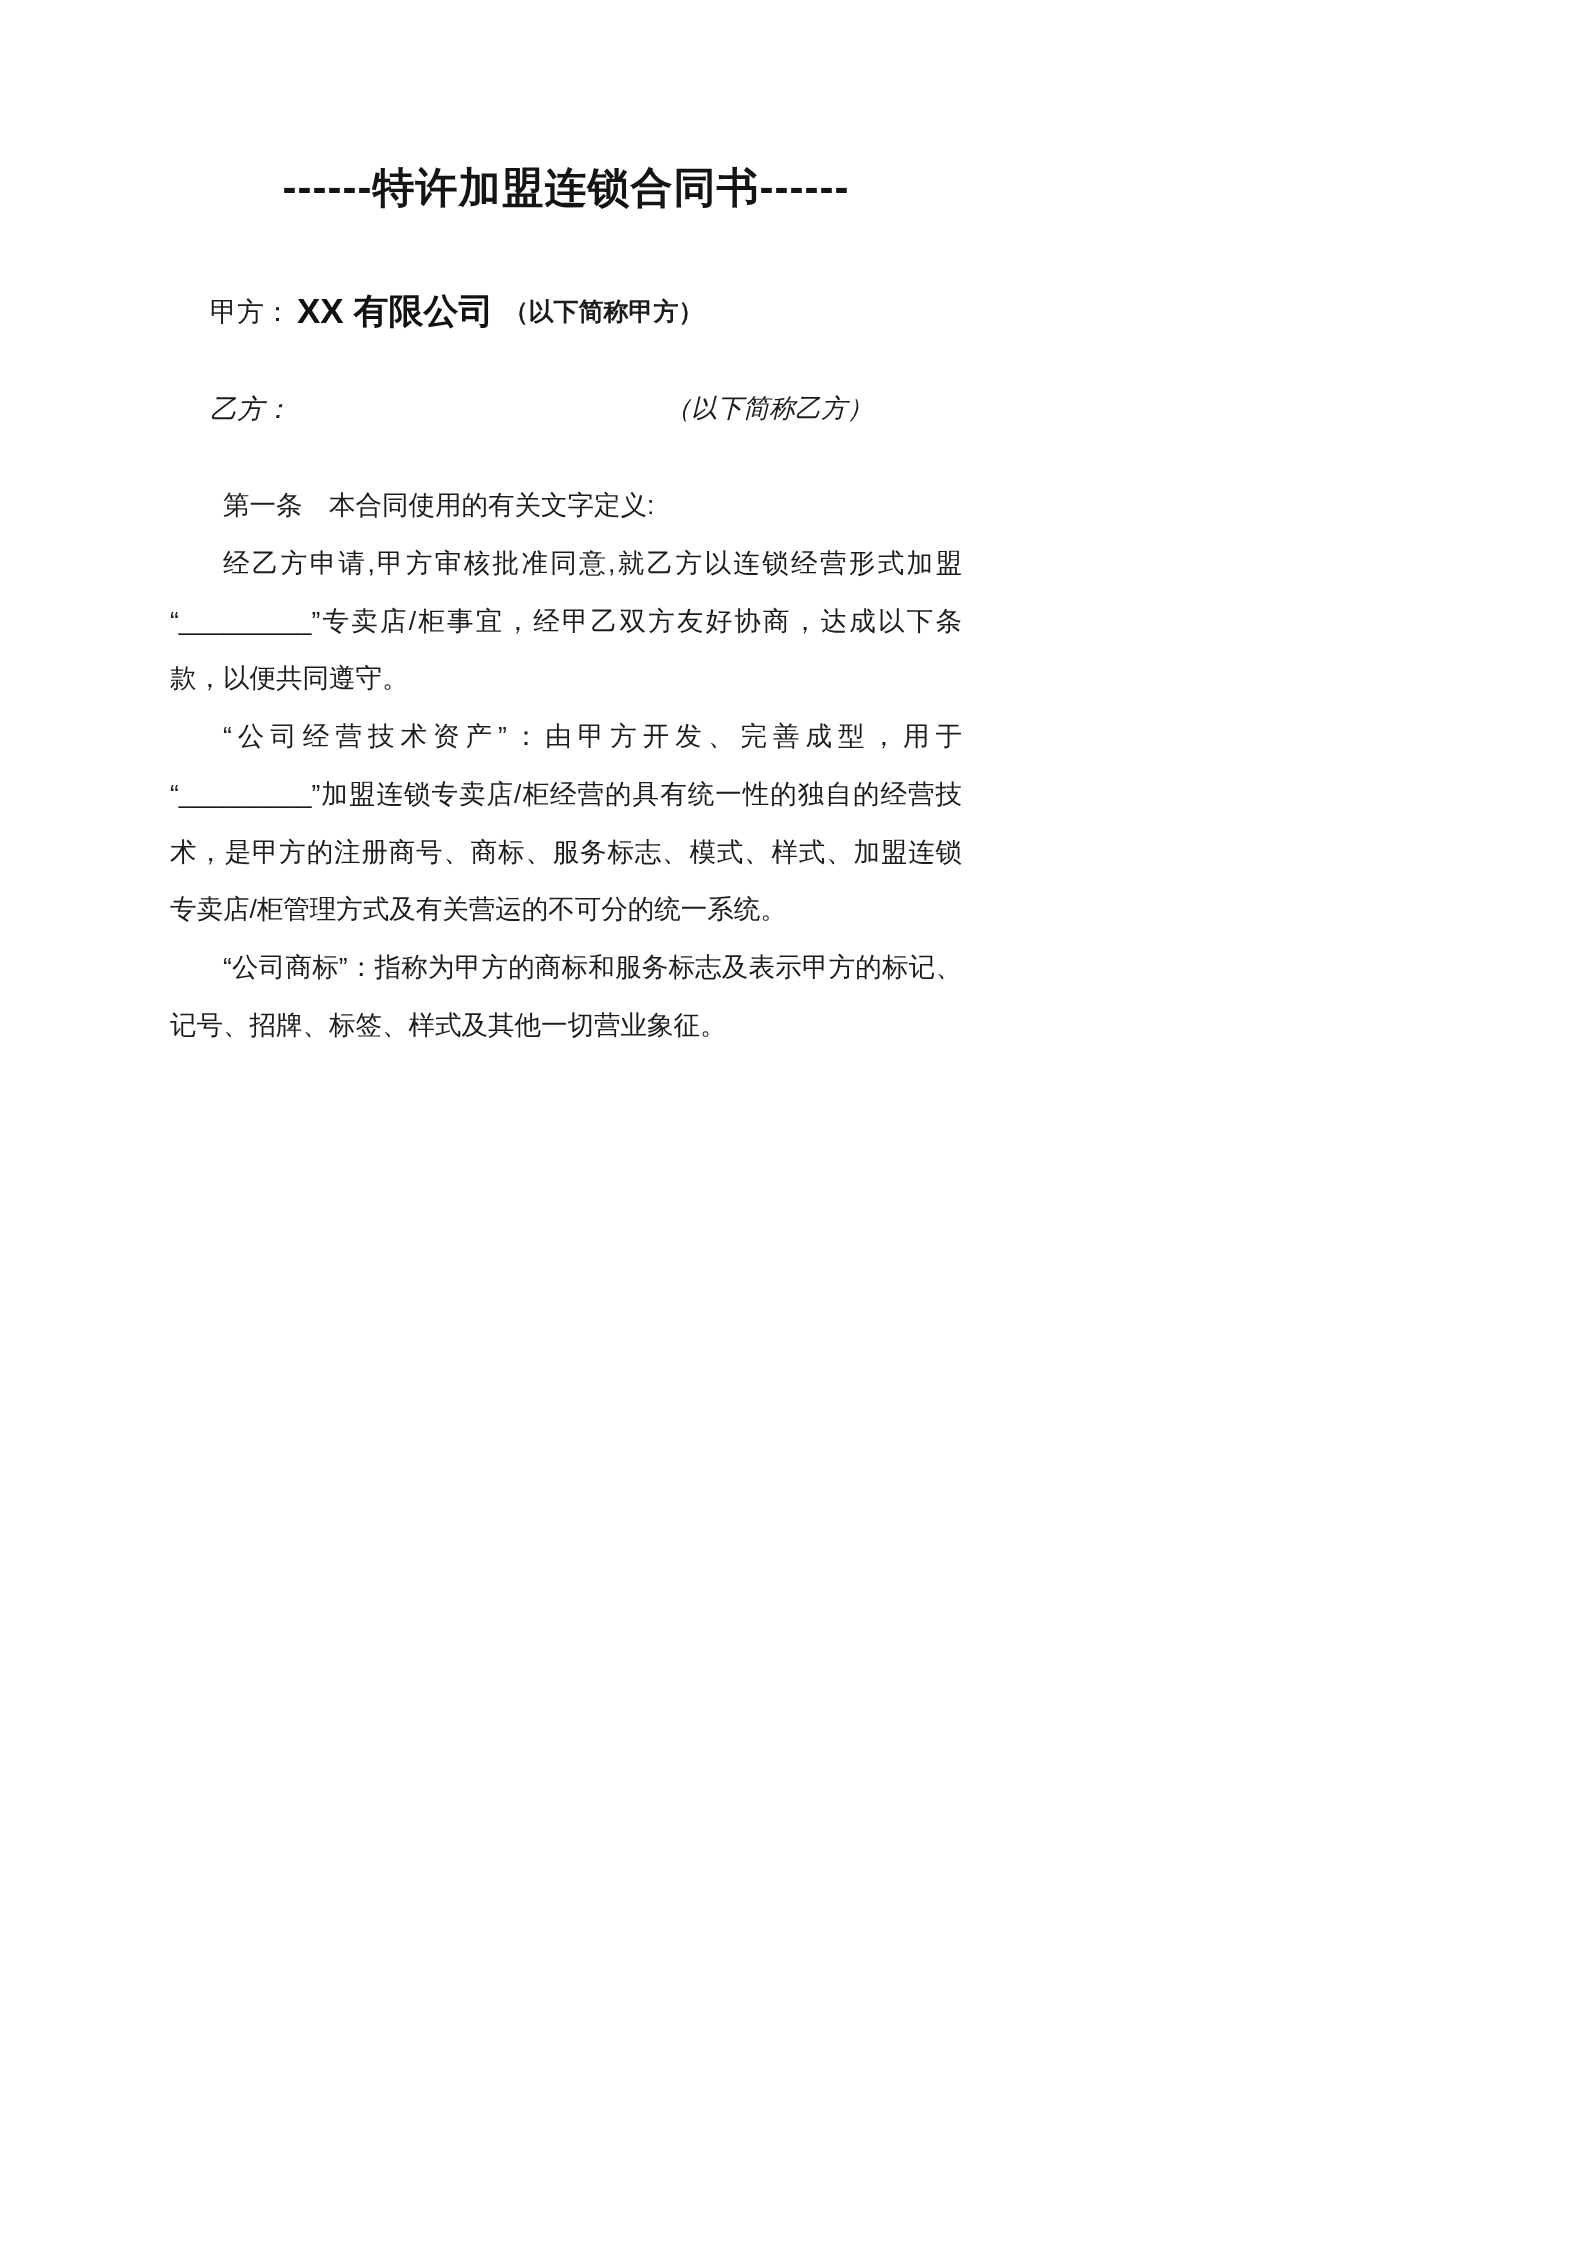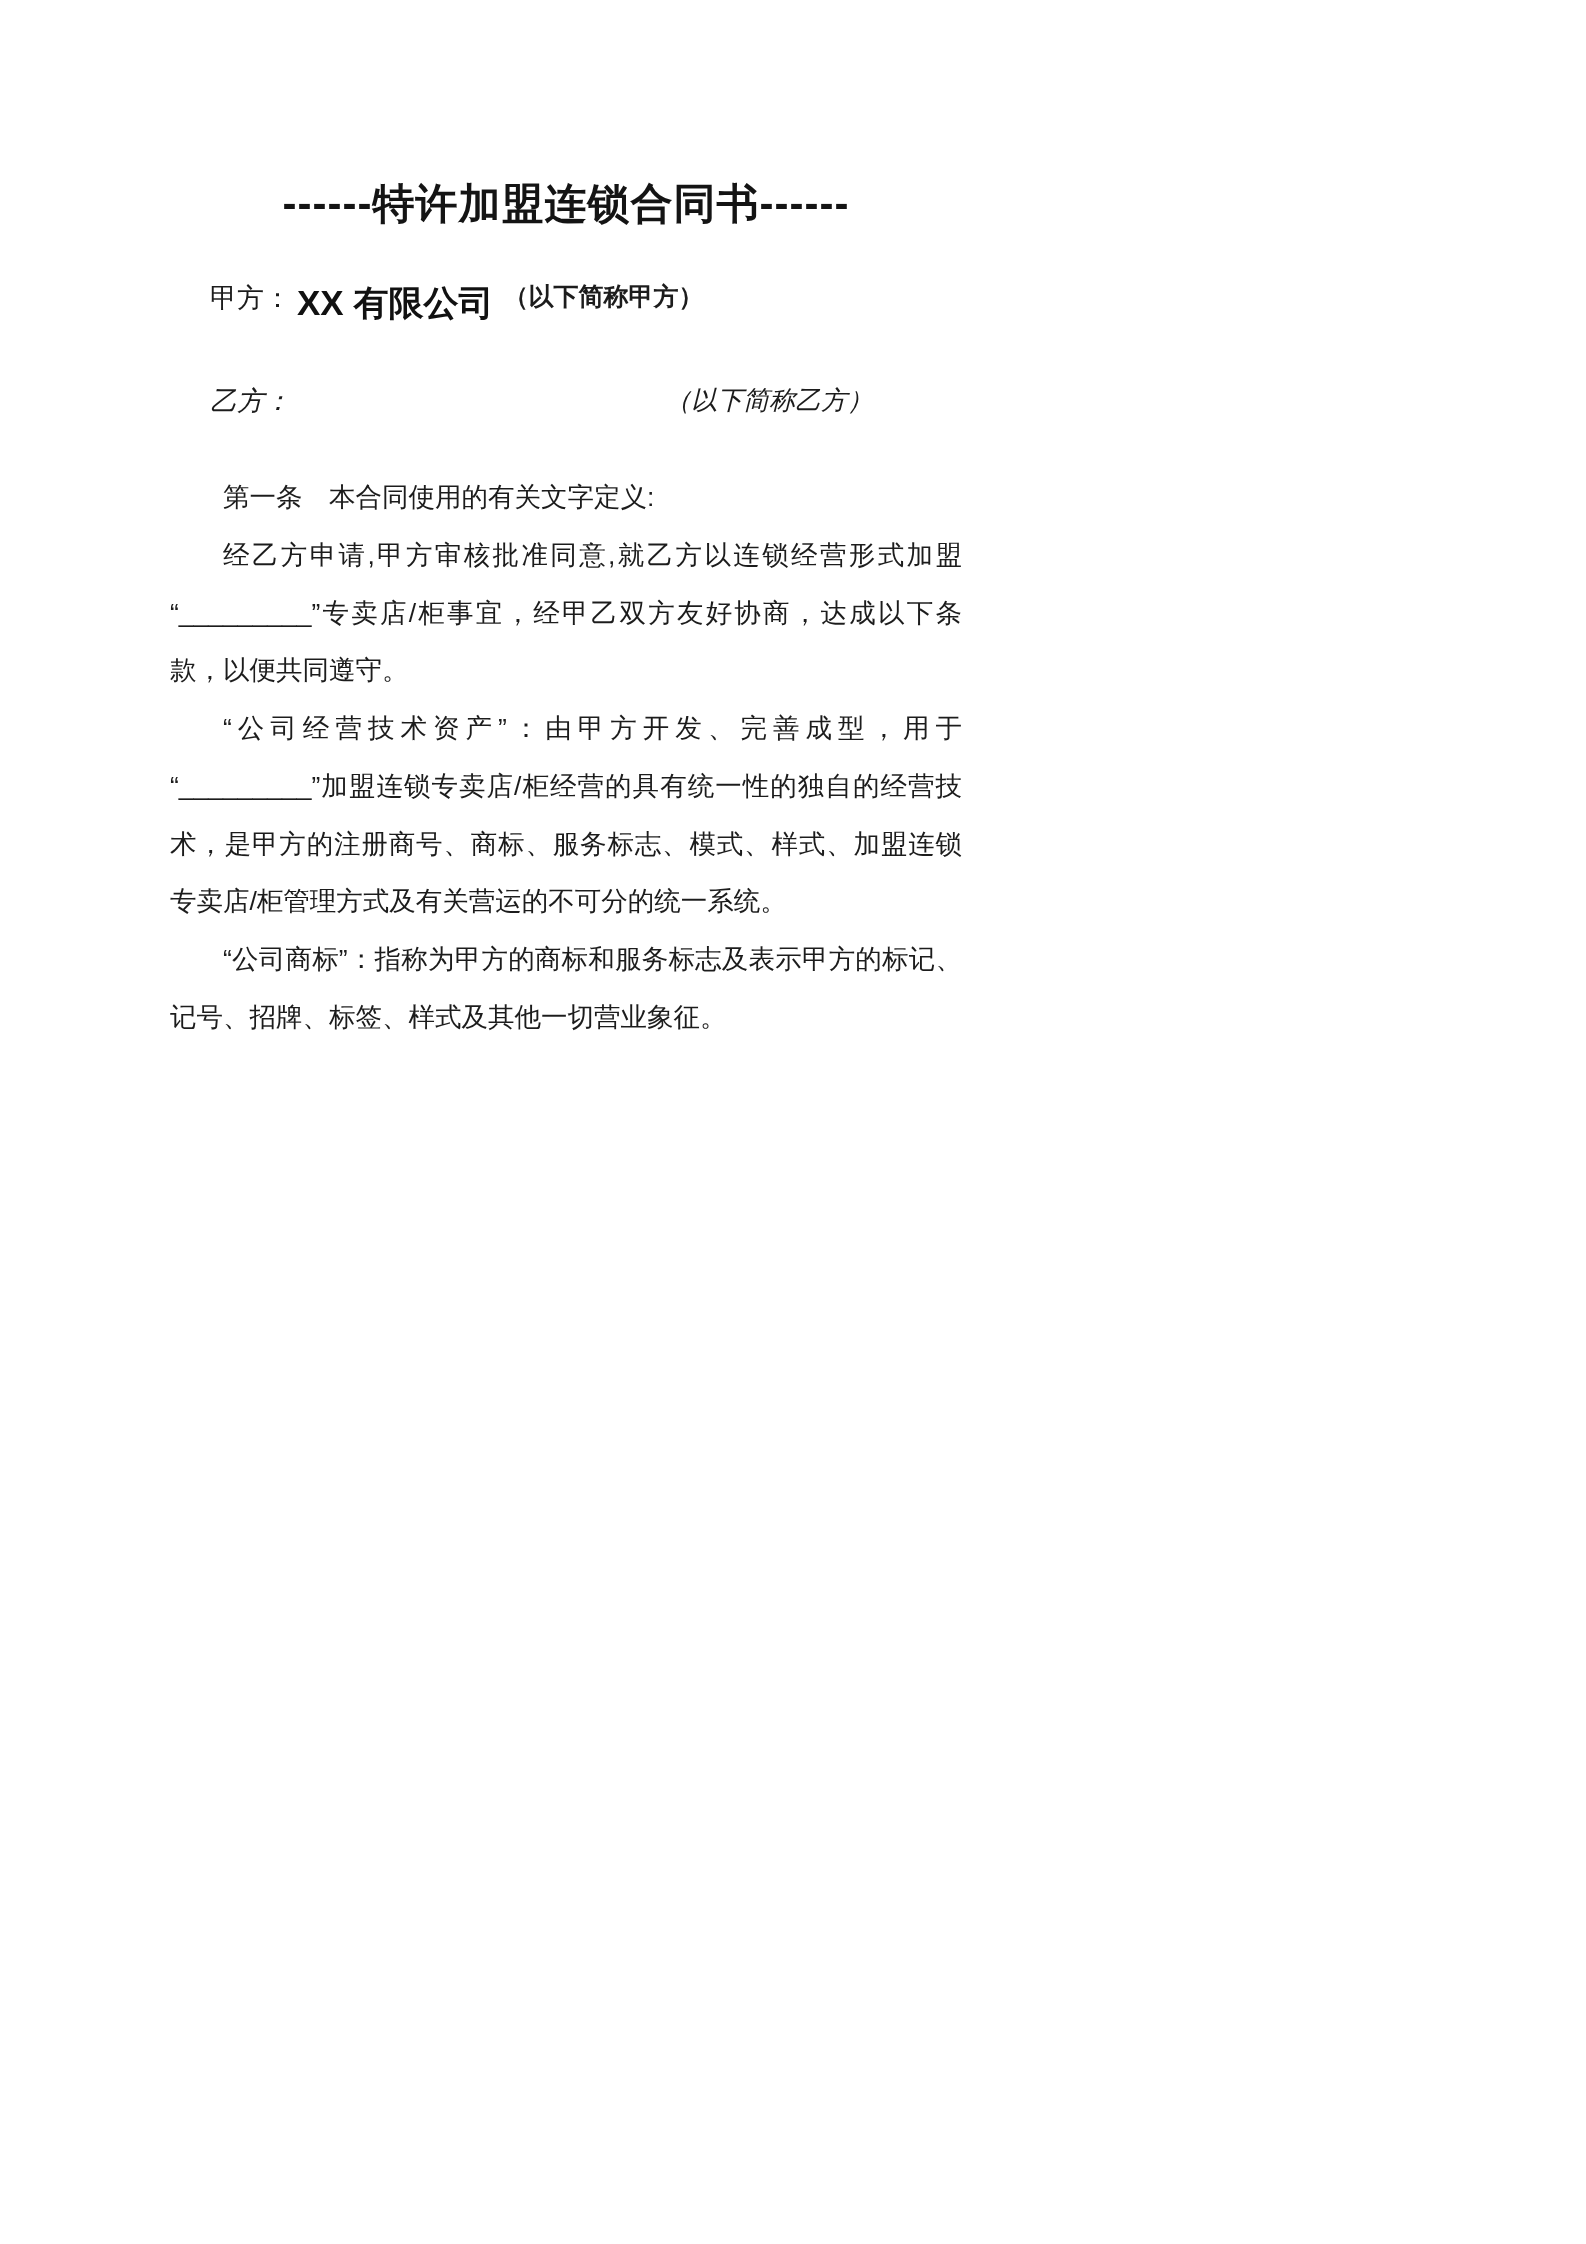--- a/index.html
+++ b/index.html
@@ -21,38 +21,38 @@
     left: 170px;
     top: 160px;
     width: 792px;
   }
   .doc-title {
     text-align: center;
     font-size: 42px;
     font-weight: bold;
     letter-spacing: 1px;
     color: #141414;
-    margin: 16px;
+    margin: 0;
   }
   .contract-no {
     margin-top: 78px;
     text-align: right;
     font-size: 27px;
     padding-right: 16px;
     white-space: nowrap;
   }
   .contract-no .blank {
     letter-spacing: 1px;
   }
   .party-a {
-    margin-top: 48px;
+    margin-top: 72px;
     padding-left: 40px;
     font-size: 27px;
     display: flex;
-    align-items: flex-start;
+    align-items: center;
     white-space: nowrap;
   }
   .party-a .party-name {
     font-size: 35px;
     font-weight: bold;
     margin-left: 6px;
     margin-right: 10px;
     color: #111111;
   }
   .party-a .party-note {

